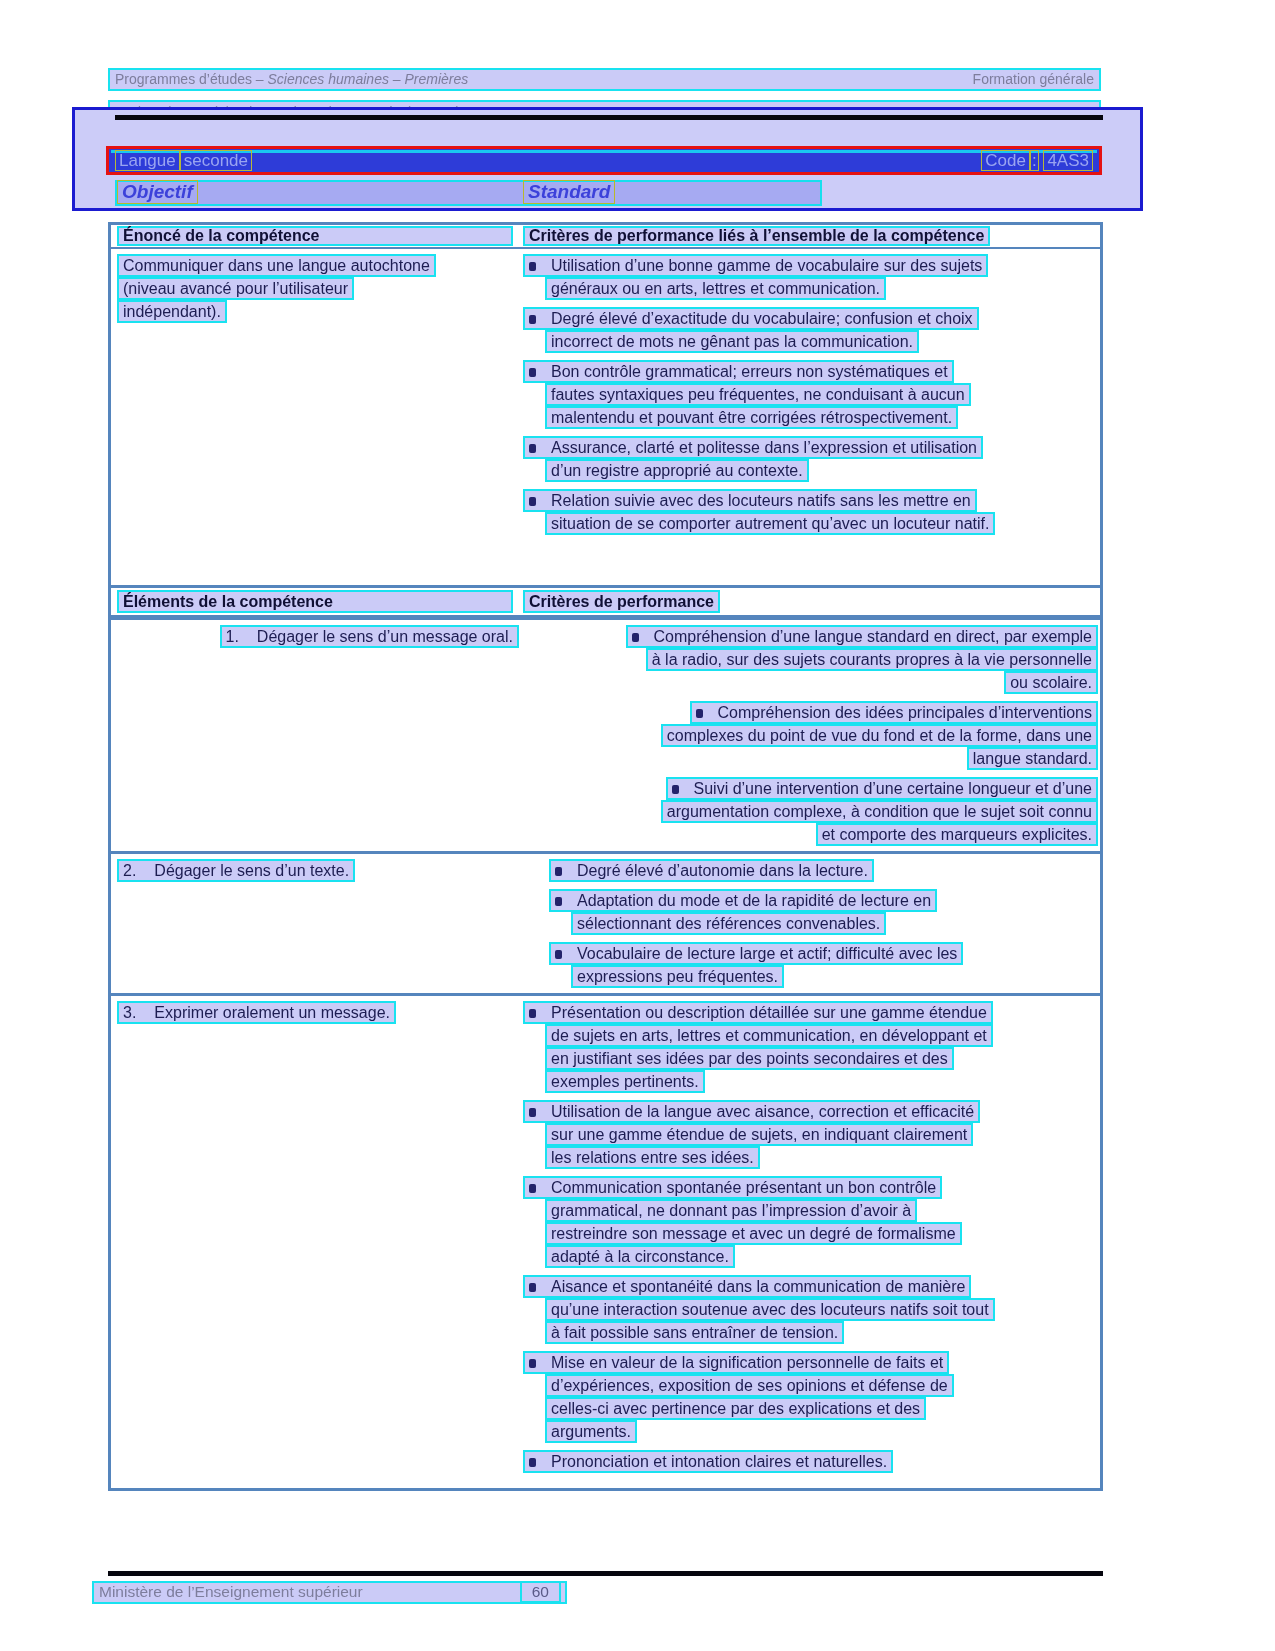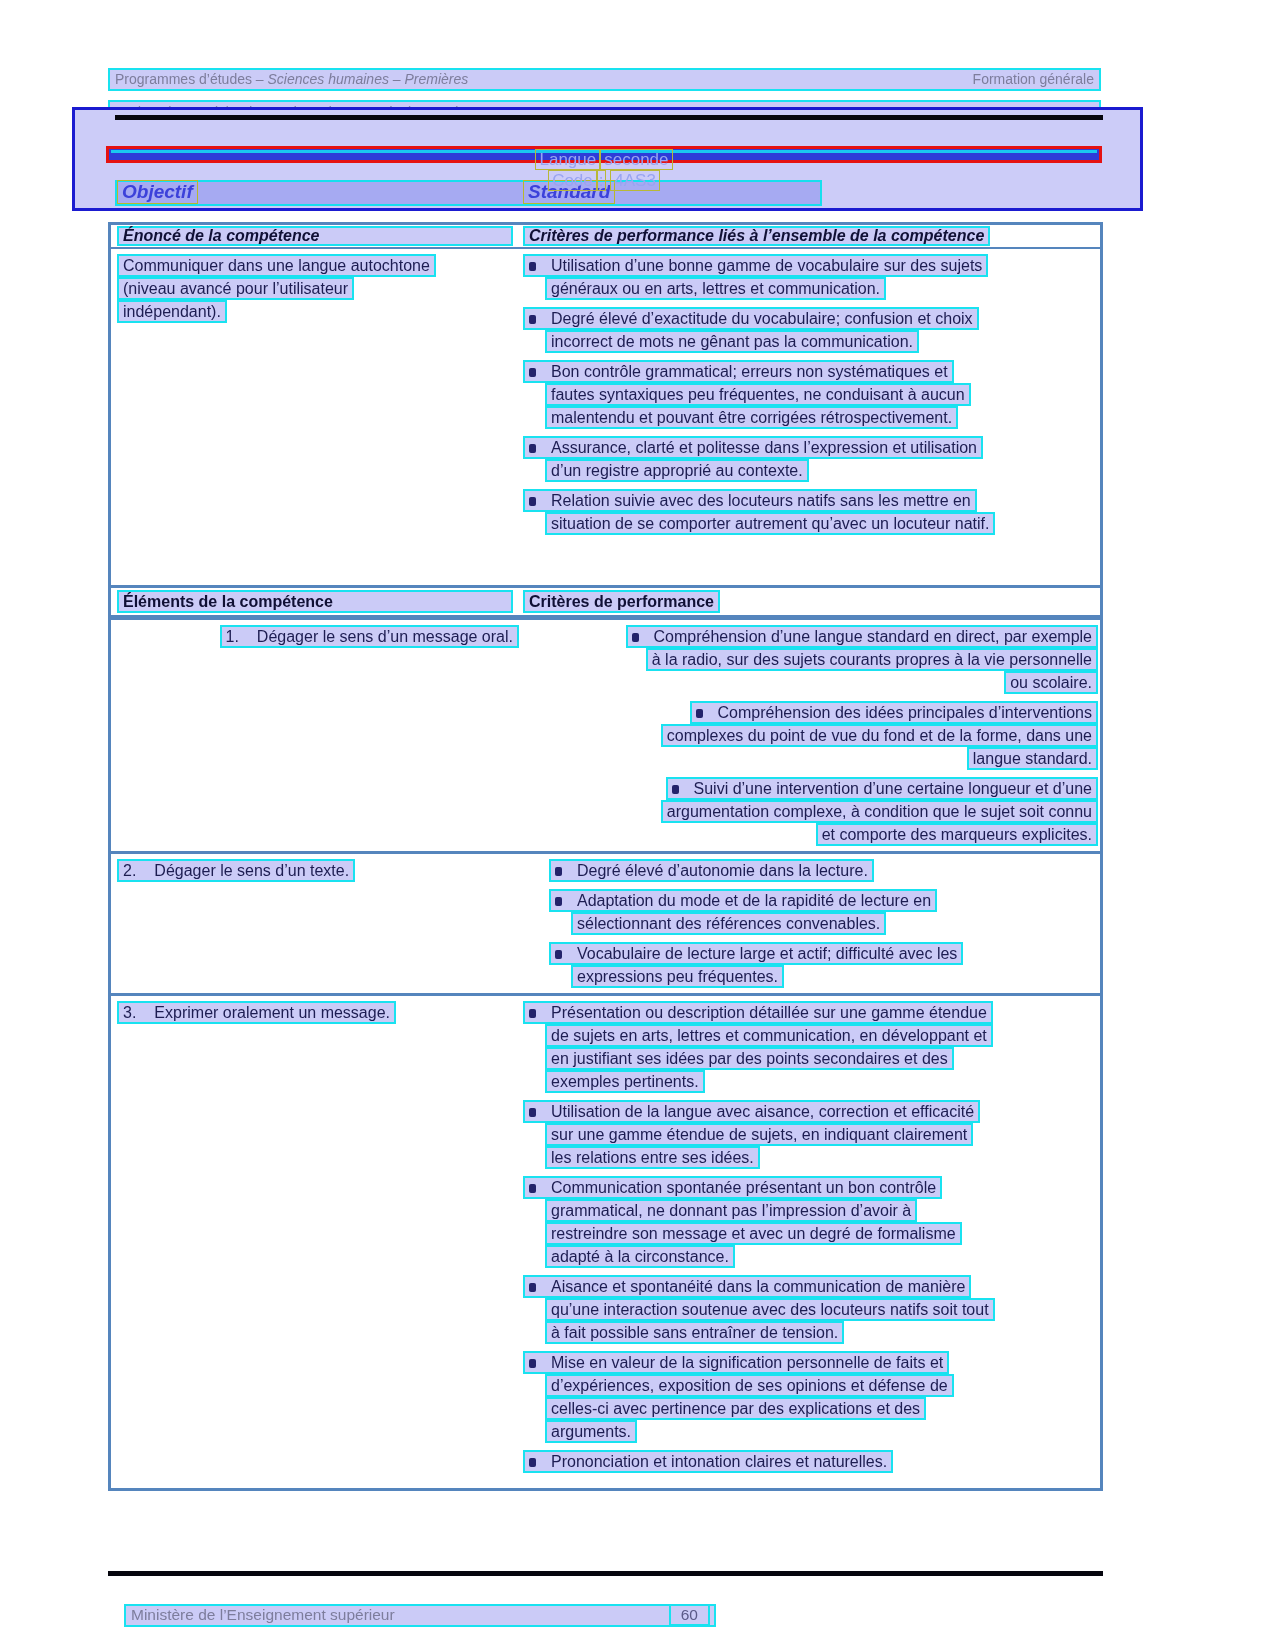--- a/index.html
+++ b/index.html
@@ -12,23 +12,23 @@
   .italic{font-style:italic;}
   
   .hdr-strip{left:108px;width:993px;height:23px;display:flex;justify-content:space-between;
              background:#cbcbf7;border:2px solid #19e2f0;box-sizing:border-box;
              font-size:14px;line-height:18px;color:#7d7d9c;padding:0 5px;}
   
   .blue-box{left:72px;top:107px;width:1071px;height:104px;border:3px solid #1b1bd0;
             background:#ccccf8;box-sizing:border-box;}
   .black-rule{background:#06060e;}
   
-  .banner{left:106px;top:146px;width:996px;height:17px;background:#2e3cd8;border:3px solid #e51212;
+  .banner{left:106px;top:146px;width:996px;height:29px;background:#2e3cd8;border:3px solid #e51212;
           box-sizing:border-box;display:flex;justify-content:space-between;align-items:center;
-          padding:0 6px;color:#99a4f1;font-size:17px;line-height:19px;flex-direction:column;}
+          padding:0 6px;color:#99a4f1;font-size:17px;line-height:19px;}
   .banner-cyan-line{position:absolute;left:2px;right:2px;top:1px;height:3px;background:#19c8f0;}
   .w-yellow{border:1px solid #b8b838;padding:0 3px;display:inline-block;}
   .banner .grp{position:relative;z-index:2;white-space:nowrap;}
   
   .objstd-strip{left:115px;top:180px;width:707px;height:26px;background:#a6aaf2;
                 border:2px solid #16dfee;box-sizing:border-box;}
   .objstd-word{position:absolute;top:-2px;font-weight:bold;font-style:italic;font-size:19px;
                color:#3c41da;border:1px solid #b9b92a;padding:0 4px;line-height:22px;}
   
   .dtable{left:108px;top:222px;width:995px;border:3px solid #5585bd;box-sizing:border-box;background:#ffffff;}
@@ -46,22 +46,22 @@
           margin-right:15px;vertical-align:baseline;position:relative;top:0px;}
   .cont{margin-left:22px;}
   .numgap{display:inline-block;width:18px;}
   
   .rowA{min-height:336px;}
   .row-1{min-height:231px;text-align:right;}
   .row-2{min-height:131px;gap:26px;}
   .row-3{min-height:495px;}
   .thead2 .hl{line-height:19px;}
   
-  .foot-strip{left:124px;top:1581px;width:592px;height:23px;background:#cbcbf7;border:2px solid #19e2f0;
-              box-sizing:border-box;color:#7d7d9c;font-size:15.5px;line-height:18px;padding:0 5px;margin-top:23px;}
+  .foot-strip{left:92px;top:1581px;width:475px;height:23px;background:#cbcbf7;border:2px solid #19e2f0;
+              box-sizing:border-box;color:#7d7d9c;font-size:15.5px;line-height:18px;padding:0 5px;}
   .foot-num{position:absolute;right:4px;top:-2px;border:2px solid #19e2f0;background:#cbcbf7;
             padding:0 10px;line-height:18px;color:#5a5a88;}
 </style>
 </head>
 <body>
 
 <div class="page">
 
   <div class="abs hdr-strip" style="top:68px;">
     <span id="hdr1-left"><span>Programmes d’études – </span><span class="italic">Sciences humaines – Premières</span></span>
@@ -86,21 +86,21 @@
     </span>
   </div>
 
   <div class="abs objstd-strip">
     <span class="objstd-word" style="left:0px;">Objectif</span>
     <span class="objstd-word" style="left:406px;">Standard</span>
   </div>
 
   <div class="abs dtable">
 
-    <div class="trow thead" style="min-height:20px;font-style:italic;">
+    <div class="trow thead" style="min-height:20px;">
       <div class="cell-l" style="padding-top:1px;padding-bottom:1px;">
         <span class="hl">Énoncé de la compétence</span>
       </div>
       <div class="cell-r" style="padding-top:1px;padding-bottom:1px;">
         <span class="hl">Critères de performance liés à l’ensemble de la compétence</span>
       </div>
     </div>
 
     <div class="trow rowA" id="s1-row-0">
       <div class="cell-l" id="s1-row-0-left">

